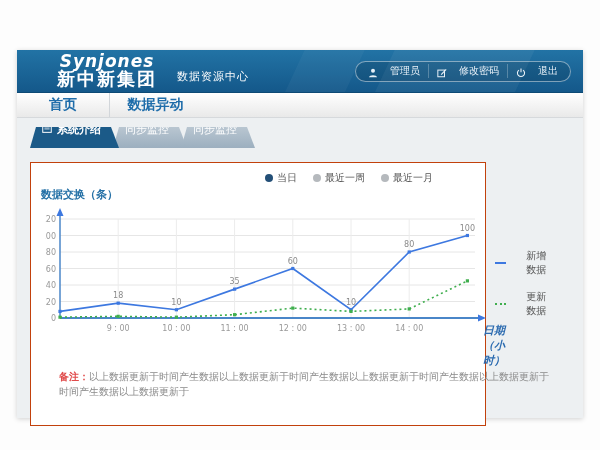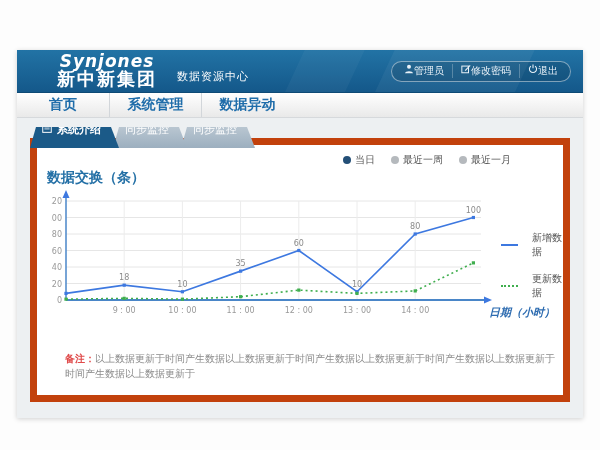--- a/index.html
+++ b/index.html
@@ -18,21 +18,21 @@
             background:rgba(255,255,255,0.05); transform:skewX(-25deg); pointer-events:none; }
   .header .streak2 { position:absolute; right:230px; top:-20px; width:60px; height:90px;
             background:rgba(255,255,255,0.04); transform:skewX(-25deg); pointer-events:none; }
   .logo { color:#fff; text-align:center; line-height:1.05; margin-left:28px; }
   .logo .brand { font-size:17px; font-weight:bold; letter-spacing:1px; font-style:italic; }
   .logo .brand-cn { font-size:18px; font-weight:bold; letter-spacing:2px; }
   .app-title { color:#fff; font-size:11px; margin-left:20px; margin-top:10px; letter-spacing:1px; }
   .user-pill { margin-left:auto; display:flex; align-items:center; height:21px;
                border:1px solid rgba(255,255,255,0.45); border-radius:11px;
                background:rgba(0,0,0,0.12); padding:0 4px; }
-  .user-pill .u-item { display:flex; align-items:flex-start; gap:0; color:#e8f1f8;
+  .user-pill .u-item { display:flex; align-items:flex-end; gap:12px; color:#e8f1f8;
                font-size:10px; padding:0 8px; cursor:pointer; }
   .user-pill .u-item + .u-item { border-left:1px solid rgba(255,255,255,0.25); }
   .user-pill svg { display:block; }
 
   
   .nav { height:25px; background:linear-gradient(#ffffff,#e9e9e9); border-bottom:1px solid #d6d9dc;
          display:flex; align-items:stretch; }
   .nav-item { width:92px; display:flex; align-items:center; justify-content:center;
               color:#1f6daa; font-size:14px; font-weight:bold; cursor:pointer; position:relative; }
   .nav-item + .nav-item { border-left:1px solid #d2d6da; }
@@ -41,37 +41,37 @@
   .content { position:relative; height:300px; background:#edf0f2; }
 
   .tabs { position:absolute; left:13px; top:9px; display:flex; height:21px; }
   .tab { height:21px; display:flex; align-items:center; gap:5px; color:#fff; font-size:11px;
          padding:0 18px 16px 12px; margin-right:-6px; cursor:pointer;
          clip-path:polygon(6px 0, calc(100% - 8px) 0, 100% 100%, 0 100%); }
   .tab.active { background:#1b5a88; z-index:3; font-weight:bold; }
   .tab.inactive { background:linear-gradient(#b9c6d1,#9cafbf); z-index:2;align-items:center; }
   .tab.inactive:last-child { z-index:1; }
 
-  .panel { position:absolute; left:13px; top:20px; width:540px; height:264px;
-           background:#fff; border:7px solid #c2410c; }
+  .panel { position:absolute; left:13px; top:44px; width:456px; height:264px;
+           background:#fff; border:1px solid #c2410c; }
 
   .radio-legend { position:absolute; top:8px; right:52px; display:flex; gap:16px; }
   .radio-item { display:flex; align-items:center; gap:4px; font-size:10px; color:#555; cursor:pointer; }
   .radio-dot { width:8px; height:8px; border-radius:50%; background:#b5b9bd; }
   .radio-dot.sel { background:#234f77; }
 
-  .y-axis-title { position:absolute; left:10px; top:24px; color:#2470a6; font-size:14px; font-weight:bold; }
+  .y-axis-title { position:absolute; left:10px; top:24px; color:#2470a6; font-size:11px; font-weight:bold; }
 
   .chart-wrap { position:absolute; left:14px; top:44px; width:445px; height:148px; }
   svg.chart { font-family:"DejaVu Sans","Liberation Sans",sans-serif; }
 
   .x-axis-title { position:absolute; left:452px; top:160px; color:#2c6bb0; font-size:11px; font-weight:bold;font-style:italic; }
 
   .series-legend { position:absolute; left:464px; top:86px; display:flex; flex-direction:column; gap:13px; }
-  .series-item { display:flex; align-items:center; gap:14px; font-size:10px; color:#555; cursor:pointer; }
+  .series-item { display:flex; align-items:center; gap:20px; font-size:10px; color:#555; cursor:pointer; }
   .line-sample { width:22px; height:0; }
   .line-sample.solid { border-top:2px solid #3d78e0; }
   .line-sample.dotted { border-top:2px dotted #3fae4e; }
 
   .note { position:absolute; left:28px; top:206px; width:490px; font-size:10px; color:#8b8b8b; line-height:1.5; }
   .note .note-prefix { color:#e04b4b; font-weight:bold;text-align:right; }
 </style>
 </head>
 <body>
 
@@ -112,21 +112,20 @@
                 <line x1="6" y1="0.5" x2="6" y2="5" stroke="#e8f1f8" stroke-width="1.3"></line>
               </svg>
           </span>
           <span>退出</span>
         </div>
       </div>
     </div>
 
     <div class="nav">
       <div class="nav-item">首页</div>
-      <div class="nav-item">系统管理</div>
       <div class="nav-item">数据异动</div>
     </div>
 
     <div class="content">
       <div class="tabs">
         <div class="tab active">
           <span>
             <svg width="10" height="9" viewBox="0 0 12 11">
                 <rect x="0.8" y="0.8" width="10.4" height="9.4" fill="none" stroke="#fff" stroke-width="1.2"></rect>
                 <line x1="2.8" y1="3.6" x2="9.2" y2="3.6" stroke="#fff" stroke-width="1"></line>

